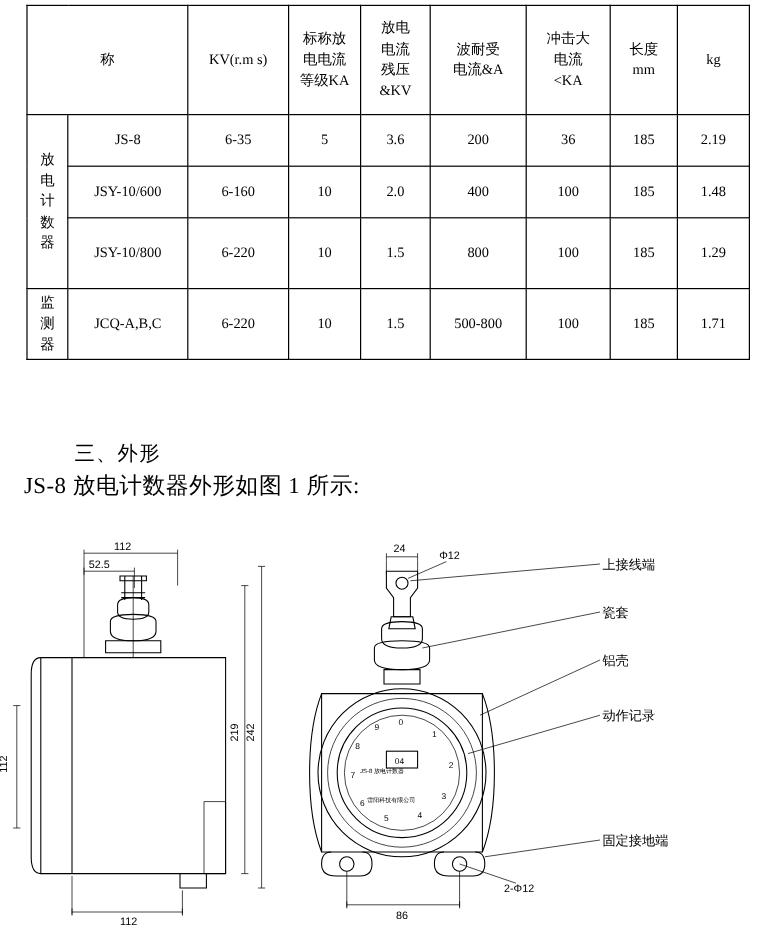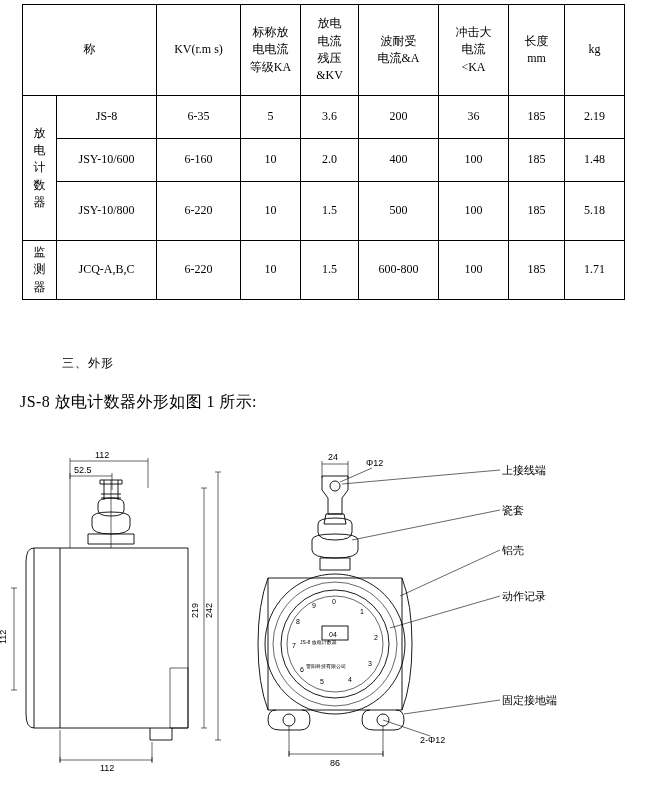--- a/index.html
+++ b/index.html
@@ -51,29 +51,29 @@
     display: block;
   }
   .body-row td { height: 38px; }
   .row-tall td { height: 54px; margin-left: 20px; }
   .cell-model { font-size: 12px; }
 
   
   .sec-head {
     position: absolute;
     left: 62px;
-    top: 355px;
-    font-size: 12px;
+    top: 366px;
+    font-size: 17px;
     letter-spacing: 1px;
   }
   .sec-line {
     position: absolute;
     left: 20px;
     top: 392px;
-    font-size: 16px;
+    font-size: 19px;
     letter-spacing: 0.4px;
   }
 
   
   .drawing {
     position: absolute;
     left: 0px;
     top: 428px;
     width: 612px;
     height: 350px;
@@ -182,37 +182,37 @@
       <td>100</td>
       <td>185</td>
       <td>1.48</td>
     </tr>
 
     <tr class="row-tall">
       <td class="cell-model">JSY-10/800</td>
       <td>6-220</td>
       <td>10</td>
       <td>1.5</td>
-      <td>500</td>
+      <td>800</td>
       <td>100</td>
       <td>185</td>
-      <td>5.18</td>
+      <td>1.29</td>
     </tr>
 
     <tr class="row-tall">
       <td class="vert-label">
         <span>监</span>
         <span>测</span>
         <span>器</span>
       </td>
       <td class="cell-model">JCQ-A,B,C</td>
       <td>6-220</td>
       <td>10</td>
       <td>1.5</td>
-      <td>600-800</td>
+      <td>500-800</td>
       <td>100</td>
       <td>185</td>
       <td>1.71</td>
     </tr>
   </tbody>
     </table>
 </div>
 
 <div class="sec-head">三、外形</div>
 <div class="sec-line">JS-8 放电计数器外形如图 1 所示:</div>

